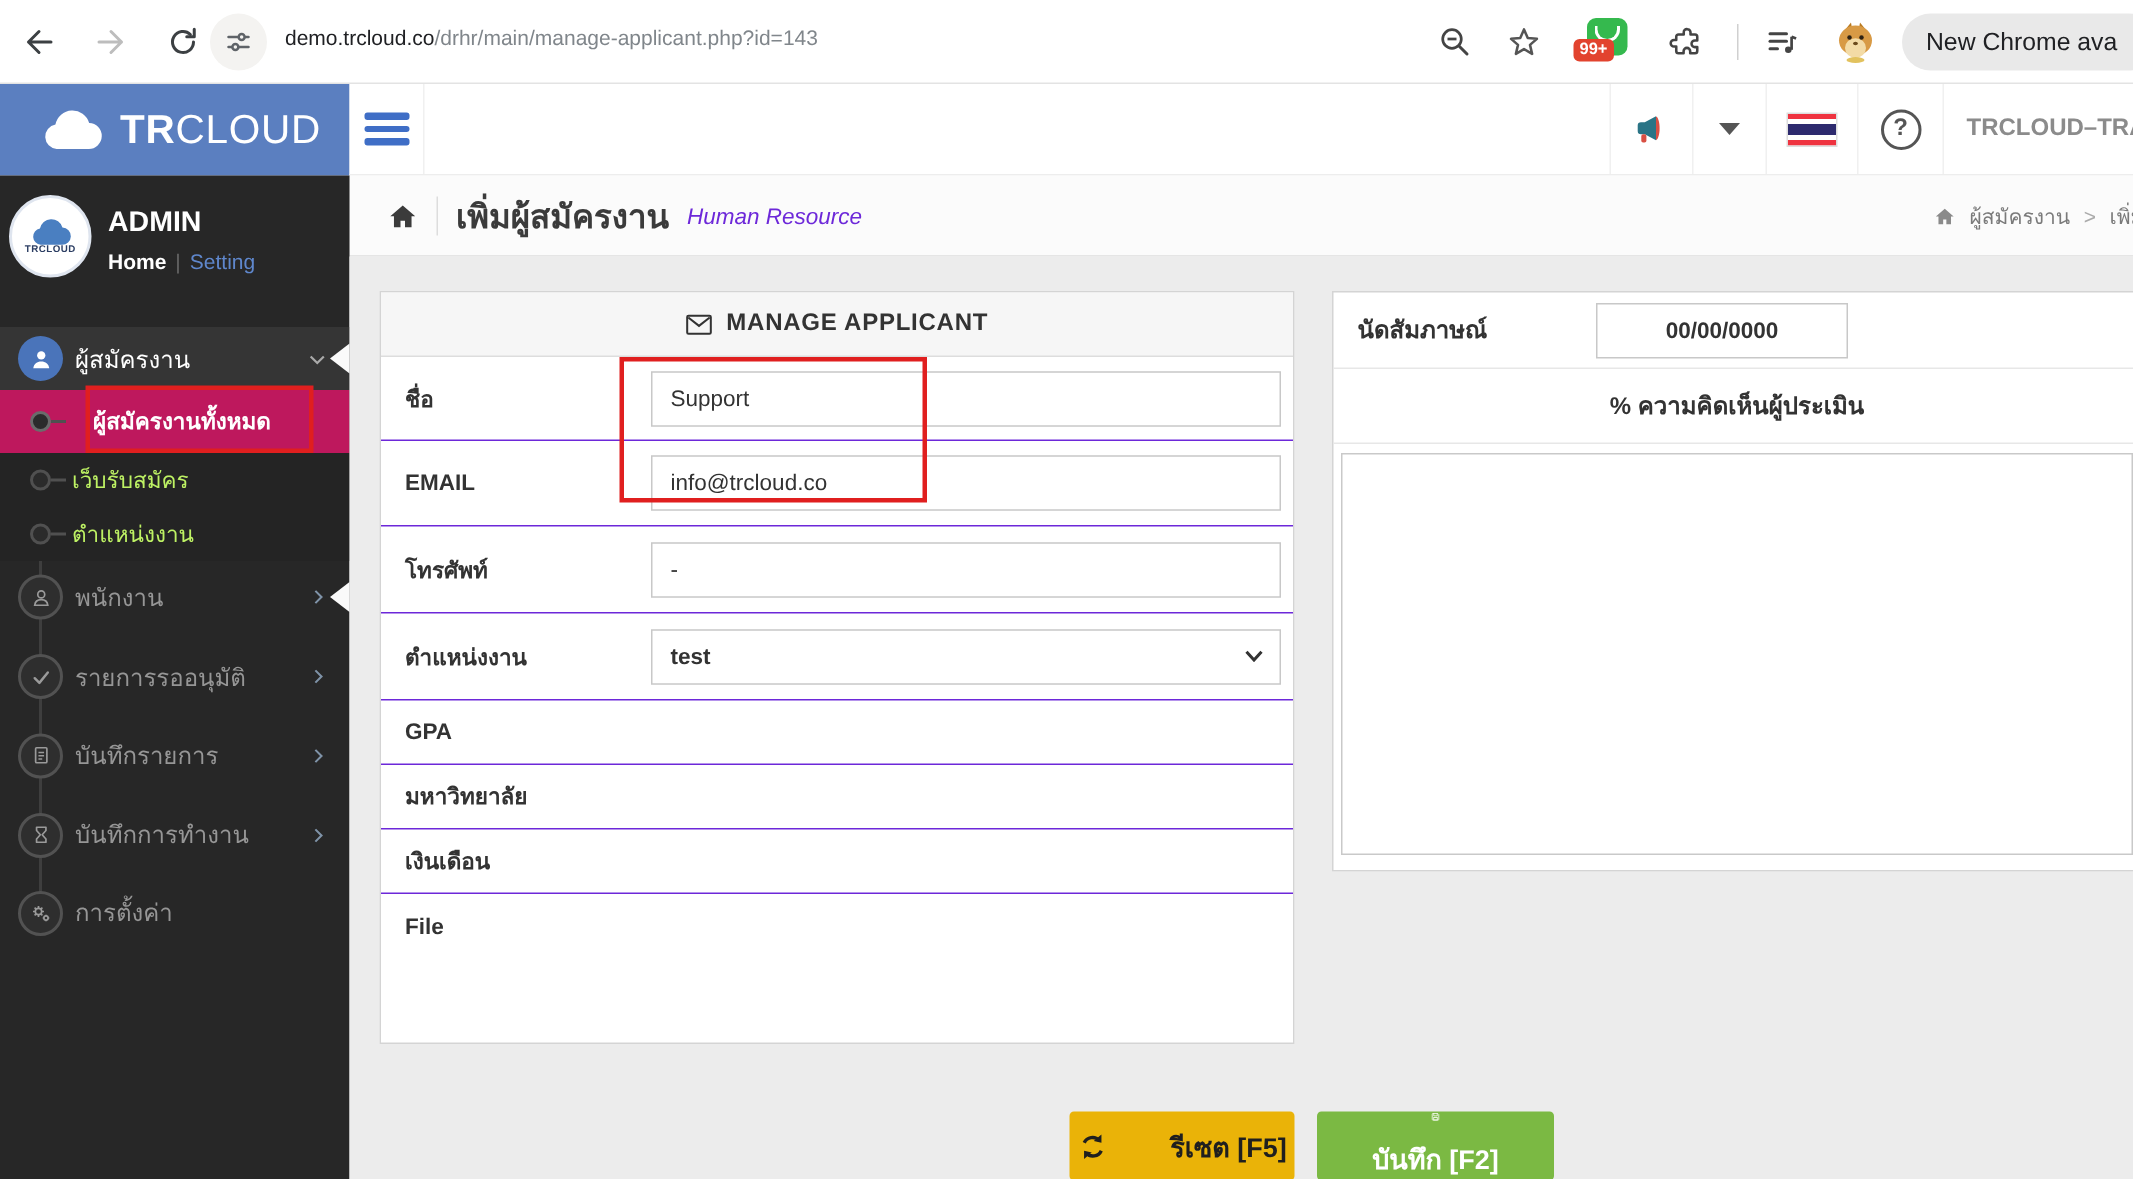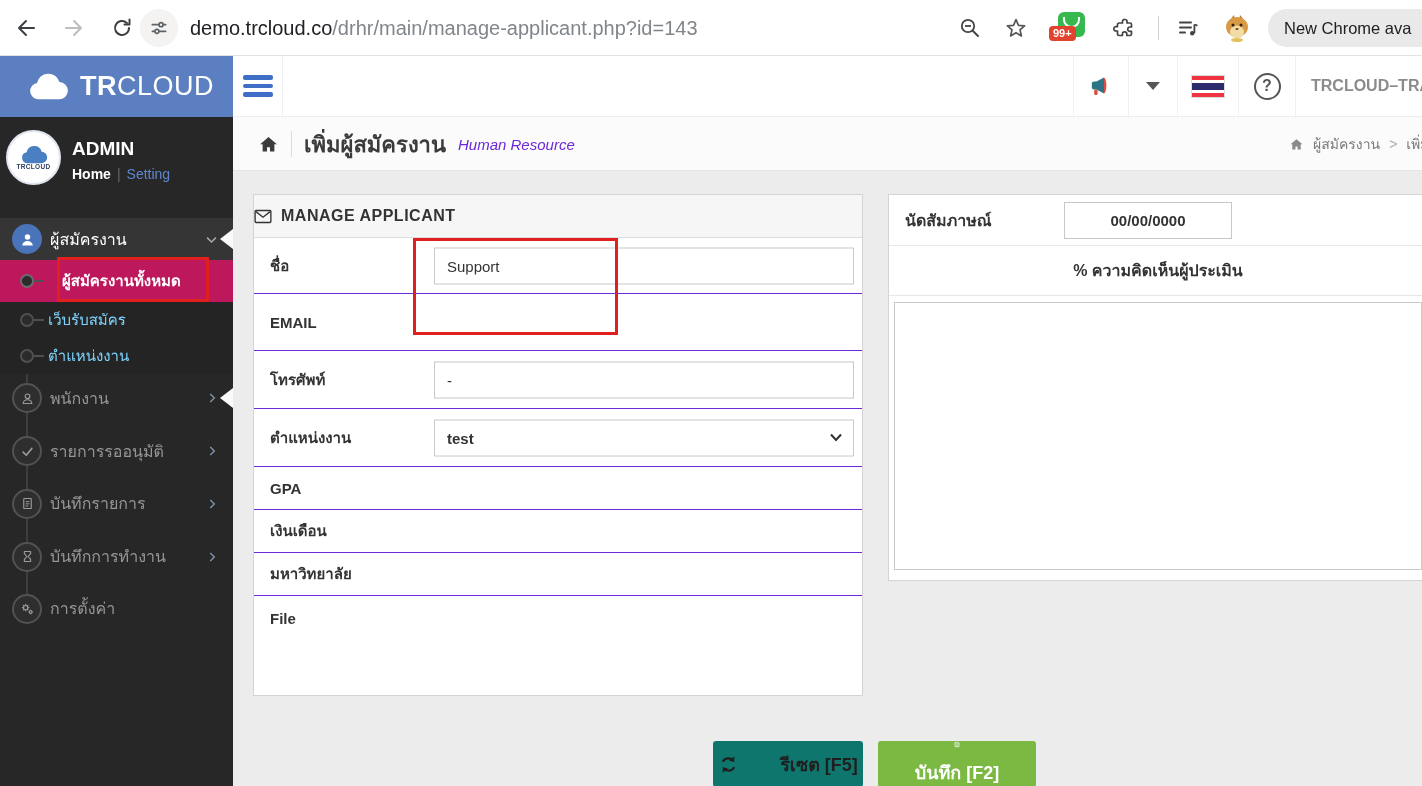--- a/index.html
+++ b/index.html
@@ -6,21 +6,21 @@
   html,body { width:1422px; height:786px; overflow:hidden; background:#ececec;
     font-family:"Liberation Sans","DejaVu Sans",sans-serif; }
   #screen { position:relative; width:1422px; height:786px; overflow:hidden; }
 
   
   #browser-bar { position:absolute; left:0; top:0; width:1422px; height:56px;
     background:#fff; border-bottom:1px solid #e3e3e3; }
   .bicon { position:absolute; top:16px; width:24px; height:24px; }
   #tune-wrap { position:absolute; left:140px; top:9px; width:38px; height:38px;
     border-radius:50%; background:#f4f3f1; display:flex; align-items:center; justify-content:center; }
-  #url-text { position:absolute; left:190px; top:17px; font-size:20px; color:#202124; white-space:nowrap;text-align:center; }
+  #url-text { position:absolute; left:190px; top:17px; font-size:14px; color:#202124; white-space:nowrap;text-align:center; }
   #url-text .path { color:#80868b; }
   #ext-green { position:absolute; left:1058px; top:12px; width:27px; height:25px;
     background:#35b94e; border-radius:6px; }
   #ext-green .smile { position:absolute; left:5px; top:5px; width:17px; height:11px;
     border:2px solid #fff; border-top:none; border-radius:0 0 9px 9px; }
   #ext-badge { position:absolute; left:-9px; top:14px; background:#e2432e; color:#fff;
     font-size:11px; font-weight:bold; padding:1px 4px 2px; border-radius:4px; line-height:12px; }
   .vdiv { position:absolute; top:16px; width:1px; height:24px; background:#d0d0d0; }
   #avatar-cat { position:absolute; left:1222px; top:13px; width:30px; height:30px; }
   #update-pill { position:absolute; left:1268px; top:9px; height:38px; border-radius:19px;
@@ -84,32 +84,32 @@
     display:flex; align-items:center; justify-content:center; z-index:2; }
   .m-icon.inactive { background:#2e2e2e; border:2px solid #525252; }
   .m-icon.active { background:#4a74ba; }
   .m-label { position:absolute; left:50px; font-size:16px; color:#969696; white-space:nowrap; }
   .m-label.on { color:#fff; }
   .m-chev { position:absolute; right:14px; }
   .s-item { position:absolute; left:0; width:233px; display:flex; align-items:center; cursor:pointer; }
   .s-node { position:absolute; left:20px; width:14px; height:14px; border-radius:50%;
     background:#2b2b2b; border:2px solid #505050; z-index:2; }
   .s-dash { position:absolute; left:34px; width:10px; height:2px; background:#505050; z-index:2; }
-  .s-label { position:absolute; left:48px; font-size:15px; color:#7dd3fc; white-space:nowrap; }
+  .s-label { position:absolute; left:48px; font-size:15px; color:#bef264; white-space:nowrap; }
   .page-arrow { position:absolute; right:0; width:0; height:0; z-index:3;
     border-top:10px solid transparent; border-bottom:10px solid transparent;
     border-right:13px solid #fafafa; }
 
   
   #content { position:absolute; left:233px; top:171px; width:1189px; height:615px; background:#ececec; }
 
   #form-panel { position:absolute; left:20px; top:23px; width:610px; height:502px;
     background:#fff; border:1px solid #d4d4d4; }
   #form-header { height:43px; background:#f6f6f6; border-bottom:1px solid #ddd;
-    display:flex; align-items:center; gap:9px;
+    display:flex; align-items:center; justify-content:center; gap:9px;
     font-size:16px; font-weight:bold; color:#333; letter-spacing:.5px; }
   .f-row { position:relative; border-bottom:1px solid #6d28d9; }
   .f-label { position:absolute; left:16px; top:50%; transform:translateY(-50%);
     font-size:15px; font-weight:bold; color:#333; }
   .f-input { position:absolute; left:180px; top:50%; transform:translateY(-50%);
     width:420px; height:37px; border:1px solid #c8c8c8; background:#fff;
     font-family:inherit; font-size:15px; font-weight:normal; color:#333; padding:0 12px; }
   .f-select { position:absolute; left:180px; top:50%; transform:translateY(-50%);
     width:420px; height:37px; border:1px solid #c8c8c8; background:#fff;
     display:flex; align-items:center; padding:0 12px; font-size:15px; font-weight:bold; color:#333; cursor:pointer; }
@@ -124,21 +124,21 @@
     border:1px solid #c8c8c8; text-align:center; font-family:inherit;
     font-size:15px; font-weight:bold; color:#333; }
   #row-evalhead { height:50px; border-bottom:1px solid #e7e7e7; display:flex;
     align-items:center; justify-content:center; font-size:16px; font-weight:bold; color:#333; }
   #comment-area { display:block; margin:6px 5px; width:528px; height:268px;
     border:1px solid #c9c9c9; resize:none; background:#fff; font-family:inherit; }
 
   .btn { position:absolute; top:570px; height:46px; border:none; border-radius:3px;
     font-family:inherit; font-size:18px; font-weight:bold; display:flex;
     align-items:center; justify-content:center; gap:10px; cursor:pointer; }
-  #btn-reset { left:480px; width:150px; background:#0f766e; color:#1f1f1f;gap:41px; }
+  #btn-reset { left:480px; width:150px; background:#eab308; color:#1f1f1f;gap:41px; }
   #btn-save { left:645px; width:158px; background:#7bb943; color:#fff;flex-direction:column; }
 
   
   .annotation { position:absolute; border:3px solid #e01f1f; z-index:1000; pointer-events:none; }
   #anno-sidebar { left:57px; top:257px; width:152px; height:45px; }
   #anno-form { left:413px; top:238px; width:205px; height:97px; }
 </style>
 </head>
 <body>
 
@@ -385,42 +385,43 @@
             <path d="M2.5 3l9.5 7.5L21.5 3" fill="none" stroke="#333" stroke-width="1.8"></path>
           </svg>
         <span>MANAGE APPLICANT</span>
       </div>
       <div class="f-row" style="height:56px">
         <span class="f-label">ชื่อ</span>
         <input class="f-input" type="text" value="Support" style="">
       </div>
       <div class="f-row" style="height:57px">
         <span class="f-label">EMAIL</span>
+        <input class="f-input" type="text" value="info@trcloud.co" style="">
       </div>
       <div class="f-row" style="height:58px">
         <span class="f-label">โทรศัพท์</span>
         <input class="f-input" type="text" value="-" style="">
       </div>
       <div class="f-row" style="height:58px">
         <span class="f-label">ตำแหน่งงาน</span>
         <div class="f-select">
           <span>test</span>
           <svg width="14" height="10" viewBox="0 0 14 10">
               <polyline points="2,2 7,7.5 12,2" fill="none" stroke="#333" stroke-width="2"></polyline>
             </svg>
         </div>
       </div>
       <div class="f-row" style="height:43px">
         <span class="f-label">GPA</span>
       </div>
       <div class="f-row" style="height:43px">
+        <span class="f-label">มหาวิทยาลัย</span>
+      </div>
+      <div class="f-row" style="height:43px">
         <span class="f-label">เงินเดือน</span>
-      </div>
-      <div class="f-row" style="height:43px">
-        <span class="f-label">มหาวิทยาลัย</span>
       </div>
       <div class="f-row" style="height:44px;border-bottom:none">
         <span class="f-label">File</span>
       </div>
     </div>
 
     <div id="right-panel">
       <div id="row-interview">
         <span id="interview-label">นัดสัมภาษณ์</span>
         <input id="date-input" type="text" value="00/00/0000" style="">

